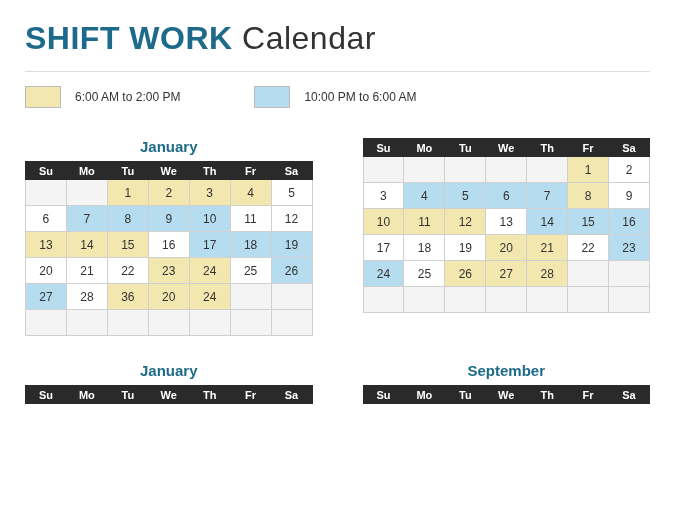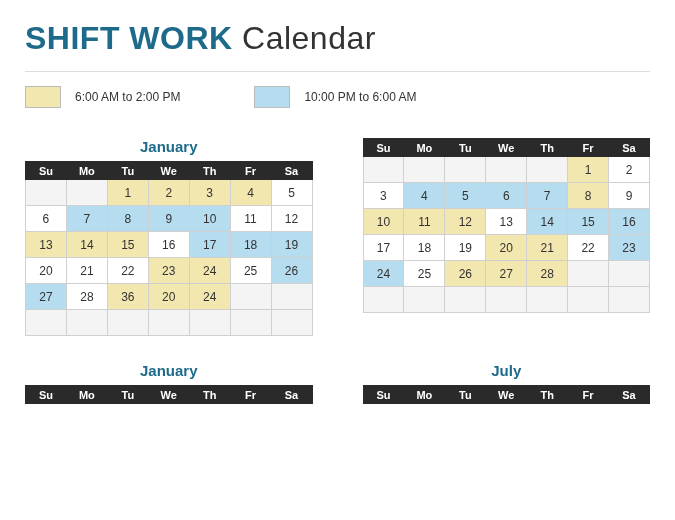--- a/index.html
+++ b/index.html
@@ -244,21 +244,21 @@
             <th>We</th>
             <th>Th</th>
             <th>Fr</th>
             <th>Sa</th>
           </tr>
         </thead>
         <tbody></tbody>
       </table>
     </div>
     <div>
-      <div class="month-title">July</div>
+      <div class="month-title">September</div>
       <table>
         <thead>
           <tr>
             <th>Su</th>
             <th>Mo</th>
             <th>Tu</th>
             <th>We</th>
             <th>Th</th>
             <th>Fr</th>
             <th>Sa</th>

